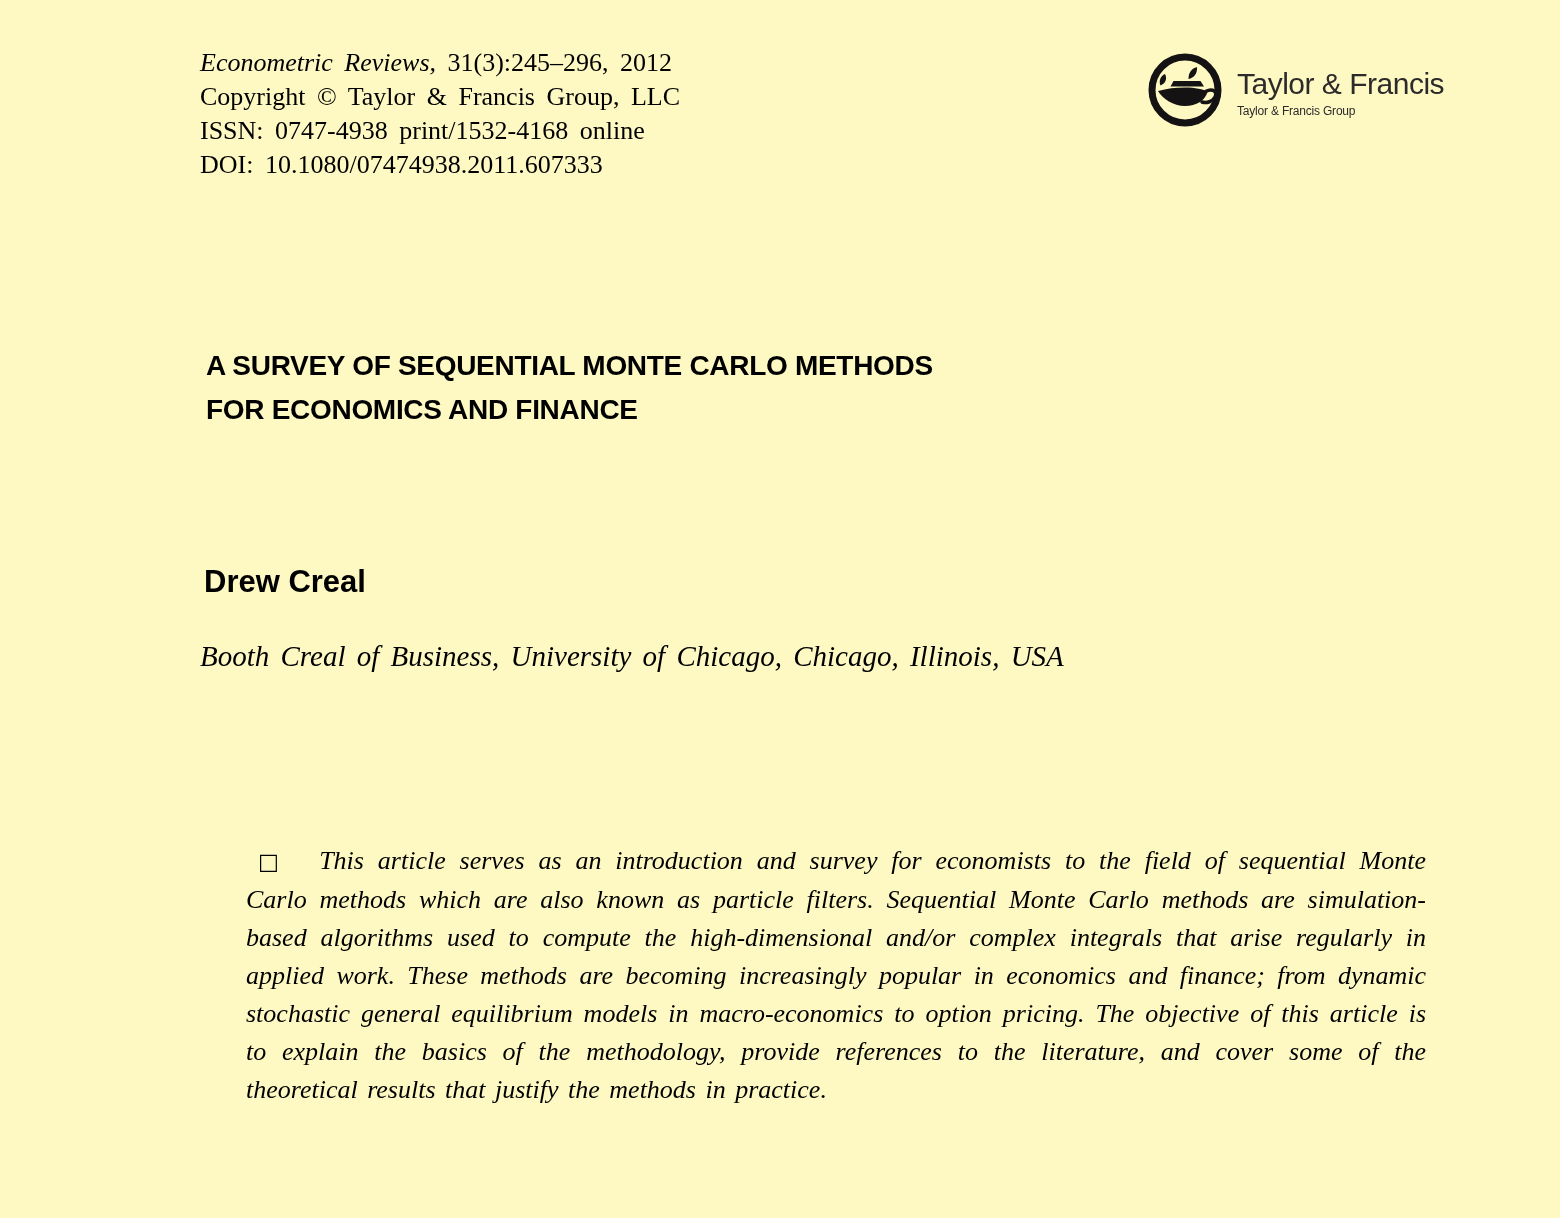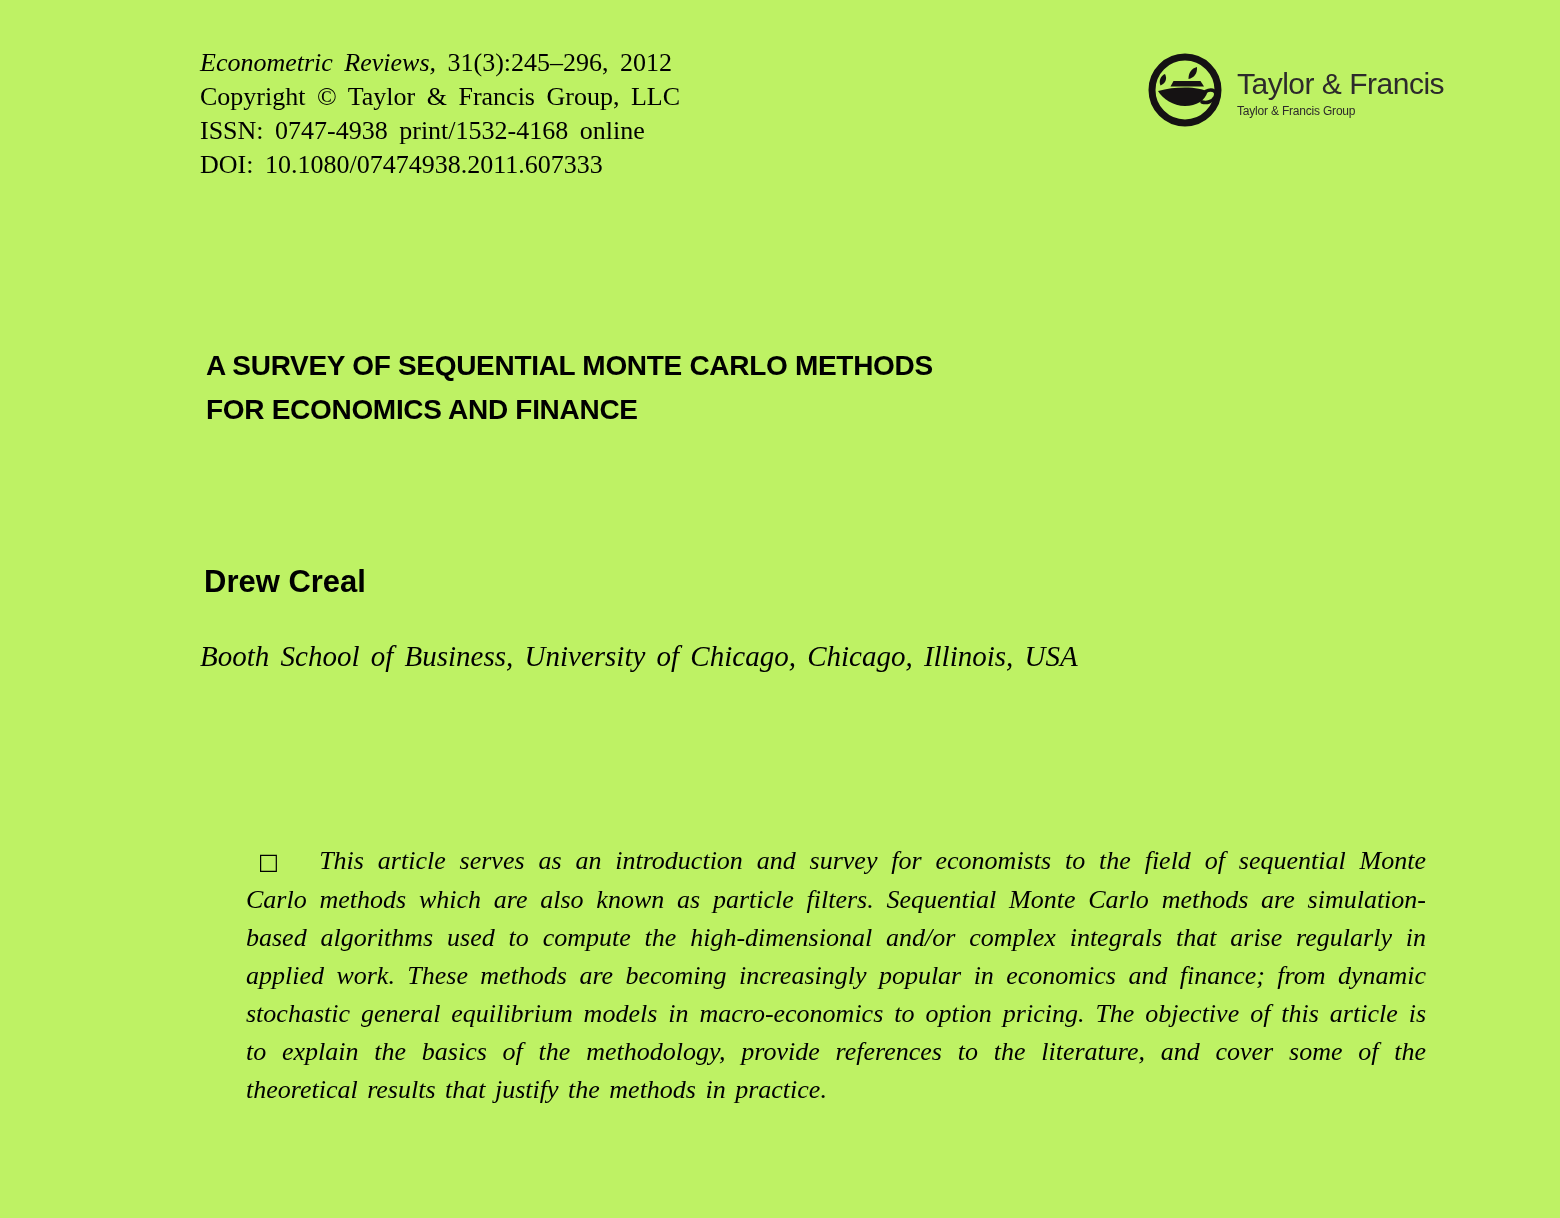--- a/index.html
+++ b/index.html
@@ -4,21 +4,21 @@
 <style>
   html, body {
     margin: 0;
     padding: 0;
     background: #ffffff;
   }
   .page {
     position: relative;
     width: 1560px;
     height: 1218px;
-    background: #bef264;
+    background: #fef9c3;
     color: #000000;
     font-family: "Liberation Serif", serif;
     overflow: hidden;
   }
 
   
   .header-block {
     position: absolute;
     left: 200px;
     top: 46px;
@@ -163,18 +163,18 @@
     </div>
   </div>
 
   <div class="title-block">
     <div>A SURVEY OF SEQUENTIAL MONTE CARLO METHODS</div>
     <div>FOR ECONOMICS AND FINANCE</div>
   </div>
 
   <div class="author-block">Drew Creal</div>
 
-  <div class="affiliation-block">Booth School of Business, University of Chicago, Chicago, Illinois, USA</div>
+  <div class="affiliation-block">Booth Creal of Business, University of Chicago, Chicago, Illinois, USA</div>
 
   <p class="abstract-block"><span class="abstract-marker">□</span><span>This article serves as an introduction and survey for economists to the field of sequential Monte Carlo methods which are also known as particle filters. Sequential Monte Carlo methods are simulation-based algorithms used to compute the high-dimensional and/or complex integrals that arise regularly in applied work. These methods are becoming increasingly popular in economics and finance; from dynamic stochastic general equilibrium models in macro-economics to option pricing. The objective of this article is to explain the basics of the methodology, provide references to the literature, and cover some of the theoretical results that justify the methods in practice.</span></p>
 
 
 </div>
 
 </body></html>

